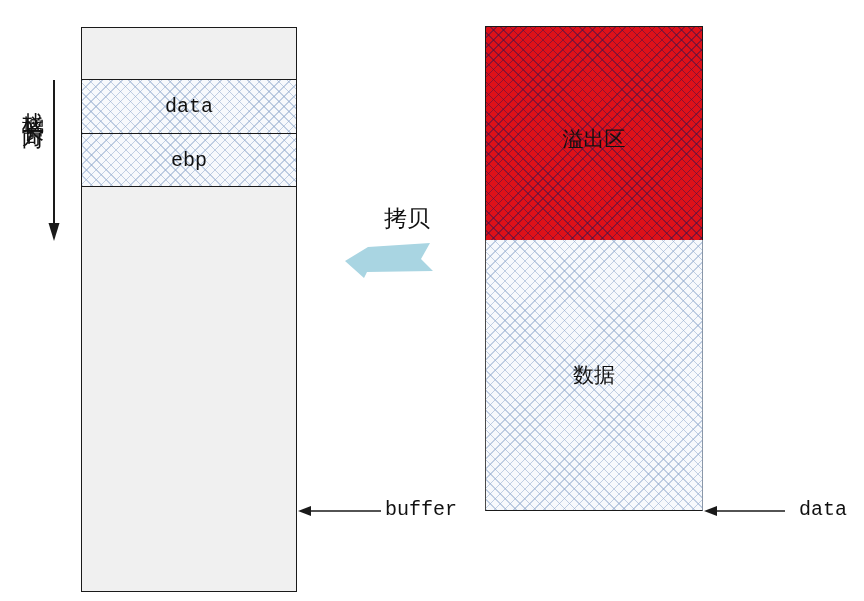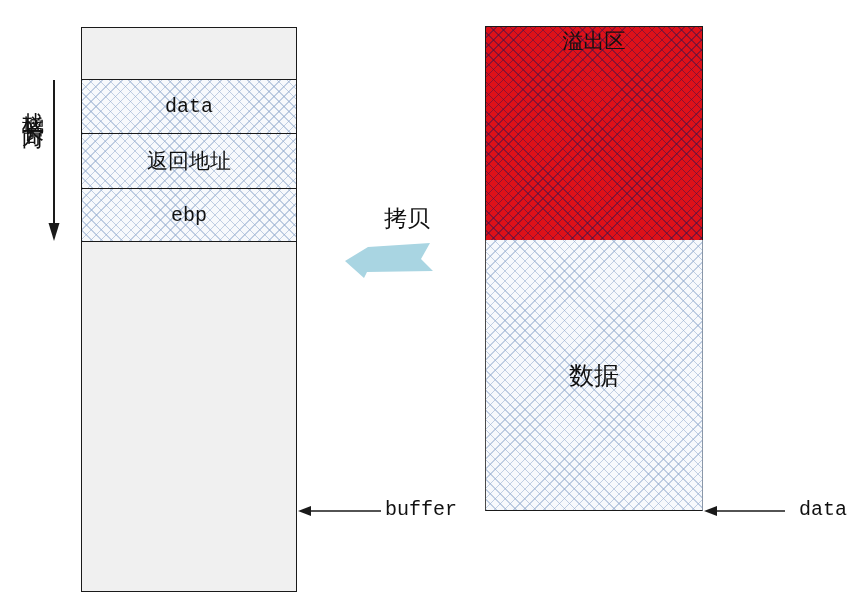--- a/index.html
+++ b/index.html
@@ -37,26 +37,26 @@
   .seg-3{height:55px;}
   .seg-4{height:53px;}
   .seg-5{height:271px;}
   .seg-6{flex:1;}
   .mono{font-family:"Liberation Mono","DejaVu Sans Mono",monospace;font-size:20px;}
   
   .rblock{position:absolute;left:485px;top:26px;width:218px;height:485px;box-sizing:border-box;}
   .rseg-overflow{
     position:absolute;left:0;top:0;width:218px;height:226px;box-sizing:border-box;
     border:1px solid #1a1a1a;
-    display:flex;justify-content:center;font-size:21px;color:#111;font-family:Liberation Serif, serif;
+    display:flex;align-items:center;justify-content:center;font-size:21px;color:#111;font-family:Liberation Serif, serif;
   }
   .rseg-data{
     position:absolute;left:0;top:214px;width:218px;height:271px;box-sizing:border-box;
     border-left:1px solid #4a4a4a;border-right:1px solid #8a97a8;border-bottom:1px solid #1a1a1a;
-    display:flex;align-items:center;justify-content:center;font-size:25px;
+    display:flex;align-items:center;justify-content:center;font-size:21px;
   }
   
   .v-label{
     position:absolute;left:19px;top:94px;width:28px;height:140px;
     writing-mode:vertical-rl;text-orientation:upright;
     font-size:22px;letter-spacing:4px;line-height:28px;
   }
   .v-arrow{position:absolute;left:46px;top:78px;}
   
   .copy-label{
@@ -85,23 +85,20 @@
   <svg class="v-arrow" width="16" height="164">
     <line x1="8" y1="2" x2="8" y2="147" stroke="#1a1a1a" stroke-width="2"></line>
     <polygon points="8,163 2.5,145 13.5,145" fill="#1a1a1a"></polygon>
   </svg>
 
   <div class="stack">
     <div class="seg seg-1 plain-fill"></div>
     <div class="seg seg-2 hatch-light mono">
       <span>data</span>
     </div>
-    <div class="seg seg-3 hatch-light">
-      <span>返回地址</span>
-    </div>
     <div class="seg seg-4 hatch-light mono">
       <span>ebp</span>
     </div>
     <div class="seg seg-6 plain-fill"></div>
   </div>
 
   <div class="rblock">
     <div class="rseg-overflow hatch-red">
       <span>溢出区</span>
     </div>

